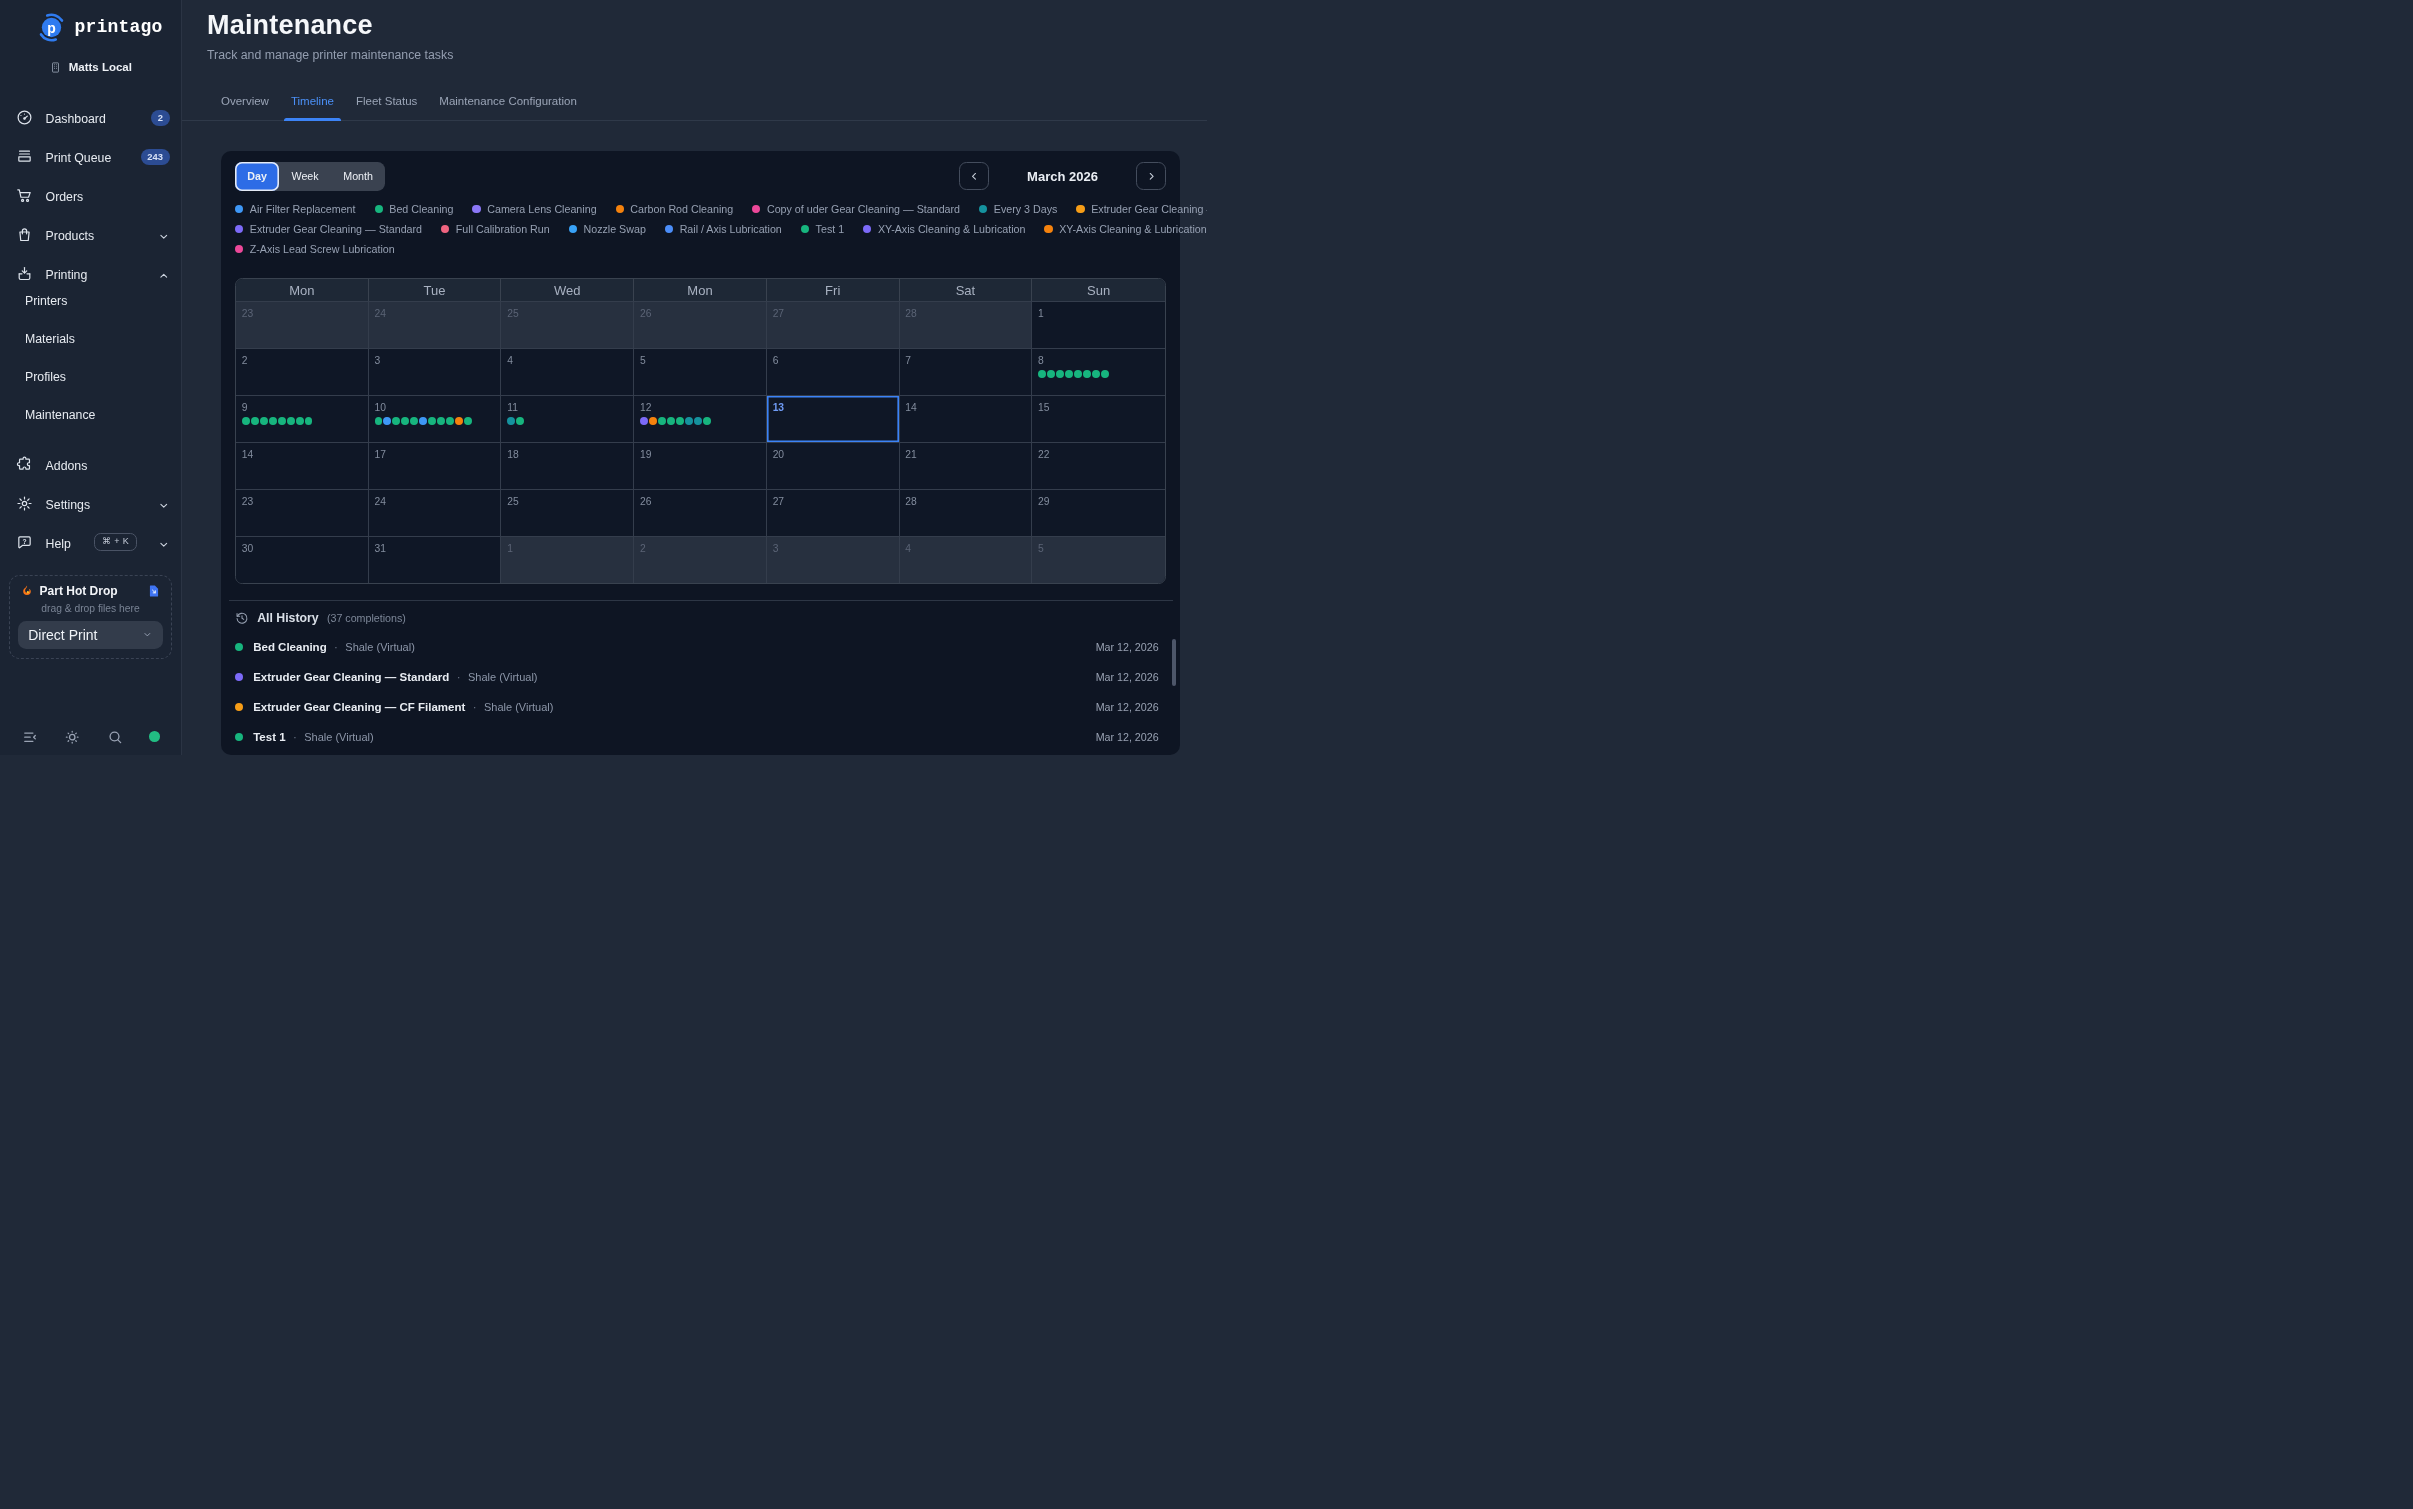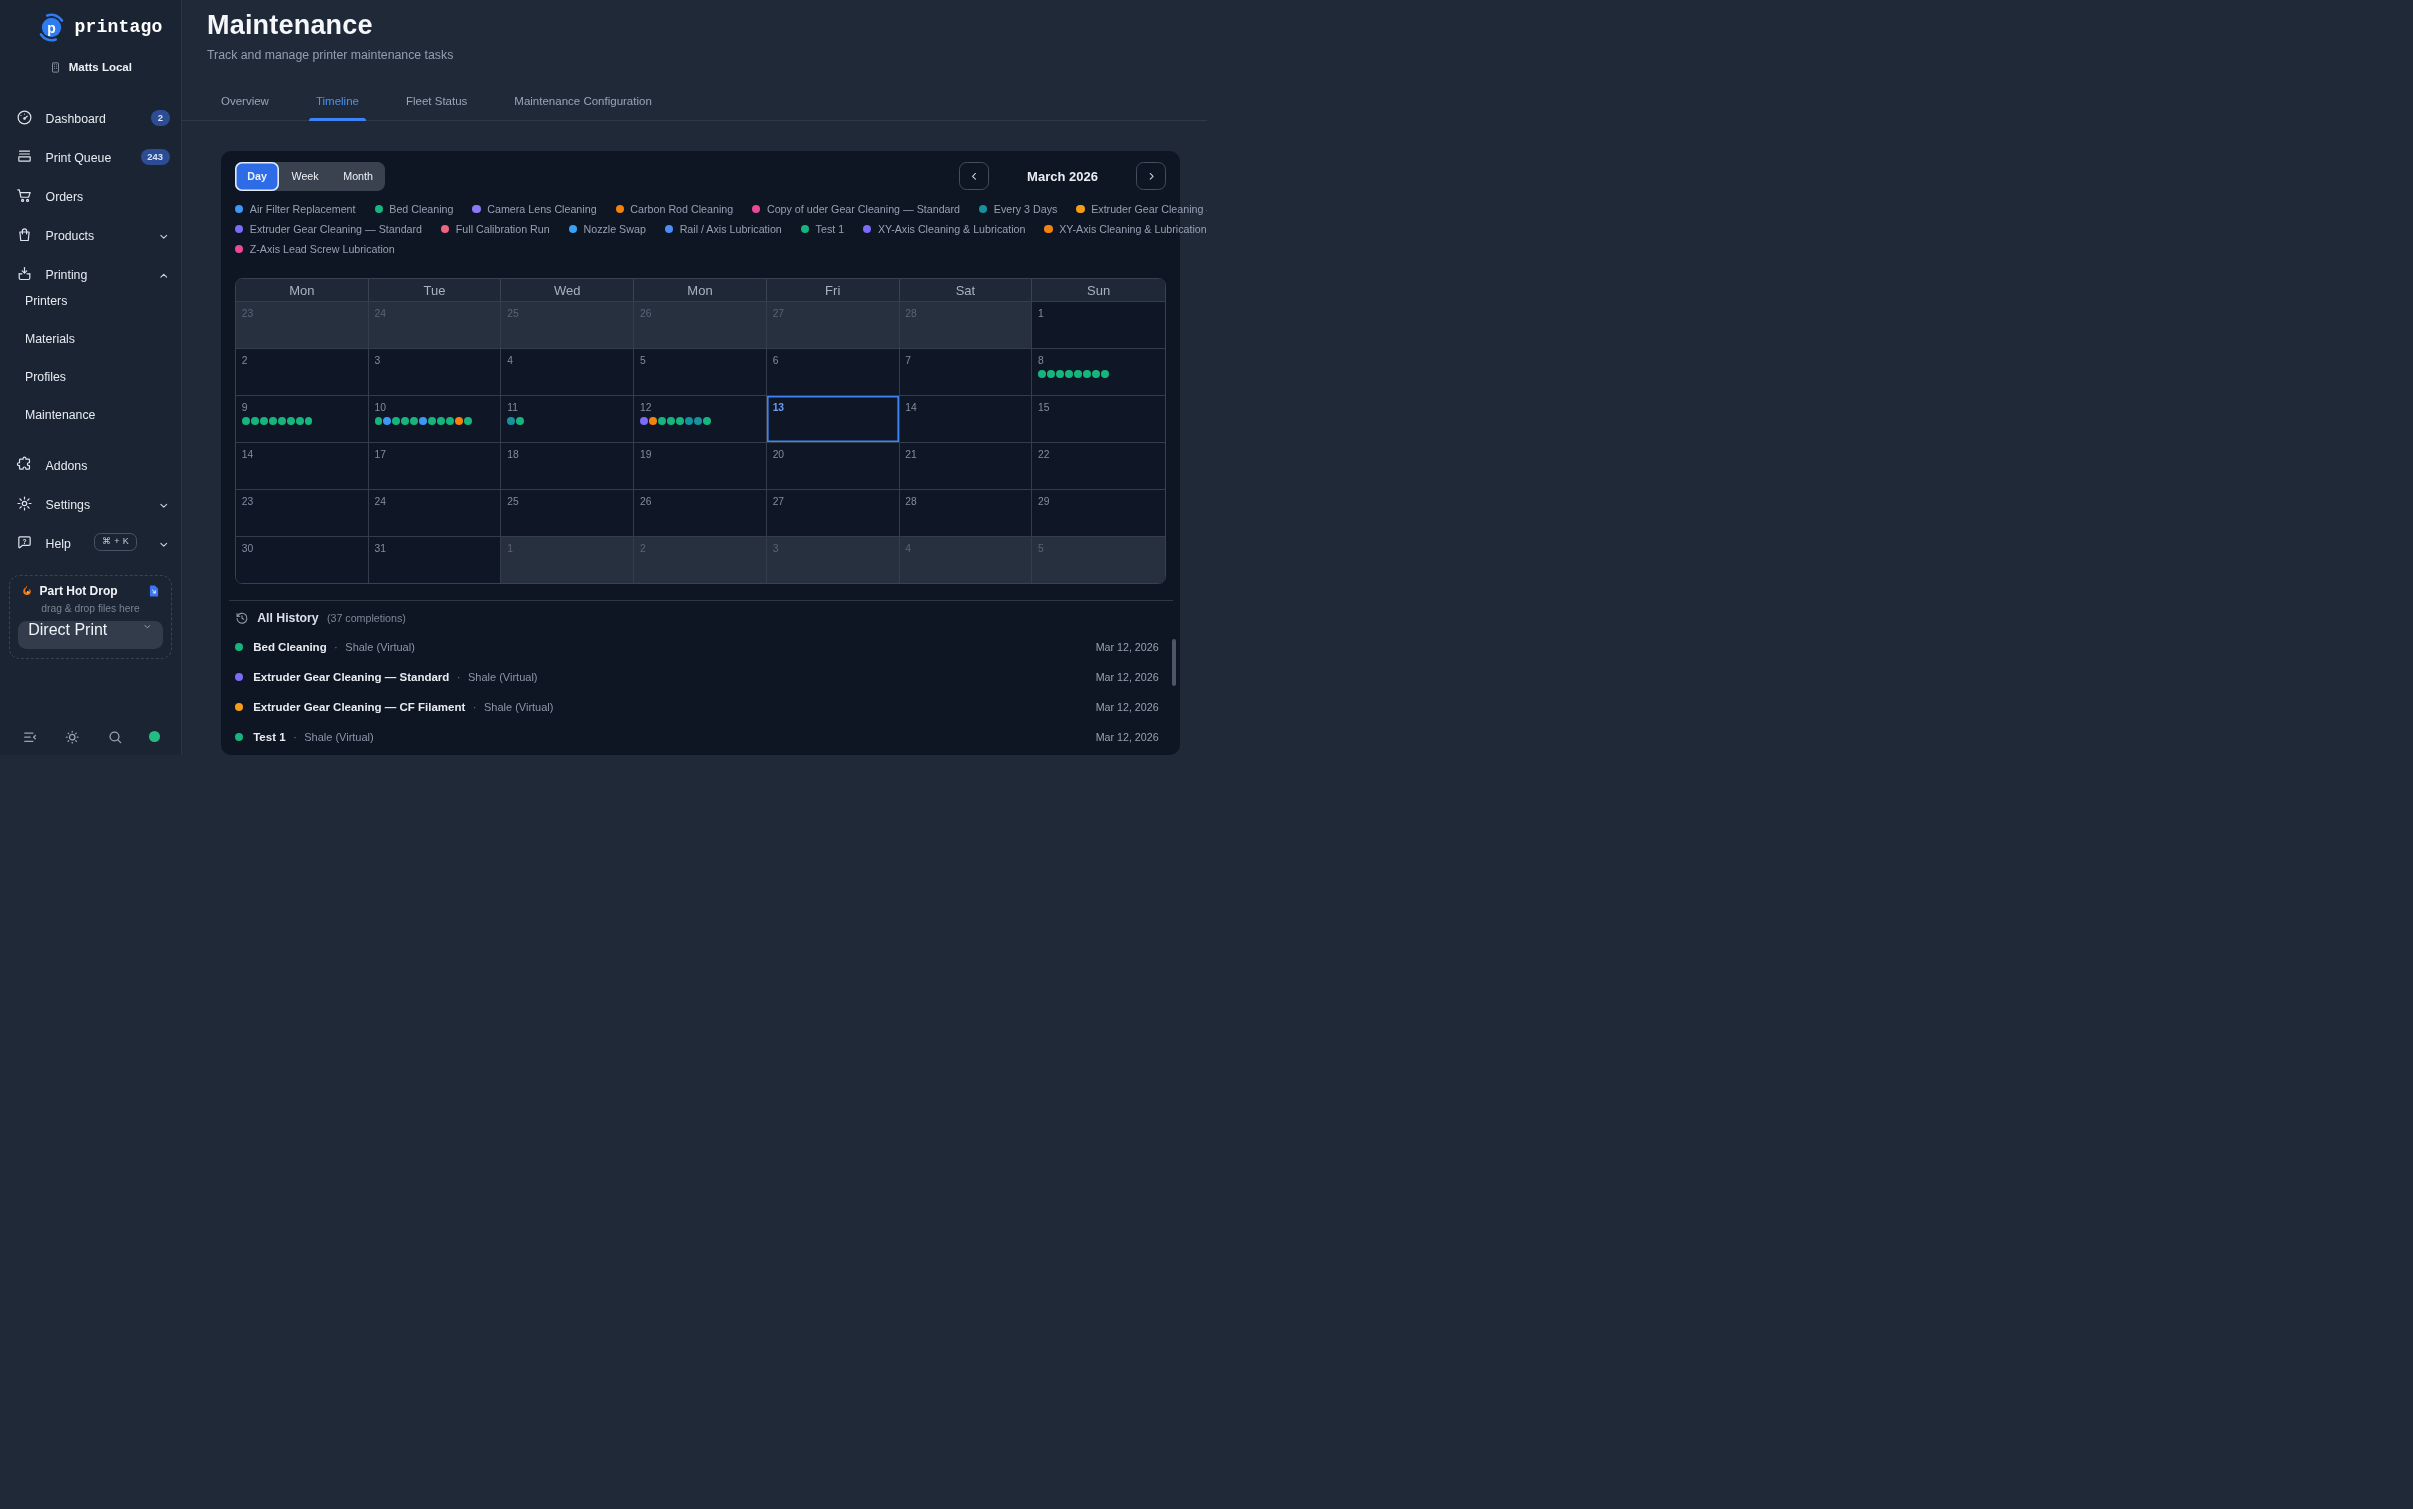--- a/index.html
+++ b/index.html
@@ -34,36 +34,36 @@
     font-size:12.3px; color:#e7ebf1; cursor:pointer; }
 
   .hotdrop { position:absolute; left:9px; top:575px; width:163px; height:84px;
     border:1.2px dashed #3a4354; border-radius:10.7px; padding:8.2px 8.2px 0; }
   .hd-top { display:flex; align-items:center; gap:5.8px; padding:0 1.6px; }
   .hd-flame { width:14px; height:14px; }
   .hd-title { font-size:12px; font-weight:700; color:#f2f4f8; white-space:nowrap;text-align:right; }
   .hd-file { width:14px; height:14px; margin-left:auto; cursor:pointer; }
   .hd-hint { text-align:center; font-size:10.3px; color:#798394; margin-top:5px; }
   .hd-select { margin-top:6.6px; height:28px; background:#333c4b; border-radius:8.2px;
-    display:flex; align-items:flex-start; padding:0 10px; font-size:16px; color:#f0f3f8; cursor:pointer; }
+    display:flex; align-items:center; padding:0 10px; font-size:14px; color:#f0f3f8; cursor:pointer; }
   .hd-select .chev { width:10.7px; height:10.7px; color:#98a2b4; }
 
   .side-bottom { position:absolute; left:0; bottom:10px; width:182px;
     display:flex; align-items:center; justify-content:space-between; padding:0 22px; }
   .sb-ic { width:16.4px; height:16.4px; color:#9aa3b4; cursor:pointer; }
   .status-dot { width:10.7px; height:10.7px; border-radius:50%; background:#22bd83; cursor:pointer; }
 
   
   .main { position:absolute; left:182px; top:0; right:0; bottom:0; }
   .page-title { position:absolute; left:25px; top:10px; font-size:27px; font-weight:700;
     color:#f5f7fa; letter-spacing:0.2px; }
   .page-sub { position:absolute; left:25px; top:48px; font-size:12.3px; color:#949eb0; }
 
   .tabbar { position:absolute; left:0; right:0; top:82px; height:39px;
-    border-bottom:0.8px solid #2f3949; display:flex; align-items:center; gap:47px; padding-left:39px; }
+    border-bottom:0.8px solid #2f3949; display:flex; align-items:center; gap:22px; padding-left:39px; }
   .tab { position:relative; font-size:11.5px; color:#9aa4b6; height:100%;
     display:flex; align-items:center; cursor:pointer; white-space:nowrap; }
   .tab.active { color:#4b90f7; }
   .tab.active::after { content:''; position:absolute; left:-6.6px; right:-6.6px; bottom:-0.8px;
     height:2.5px; background:#3c83f6; border-radius:2.5px 2.5px 0 0; }
 
   
   .card { position:absolute; left:39px; top:151px; width:959px; height:604px;
     background:#0e1523; border-radius:10px; }
 

